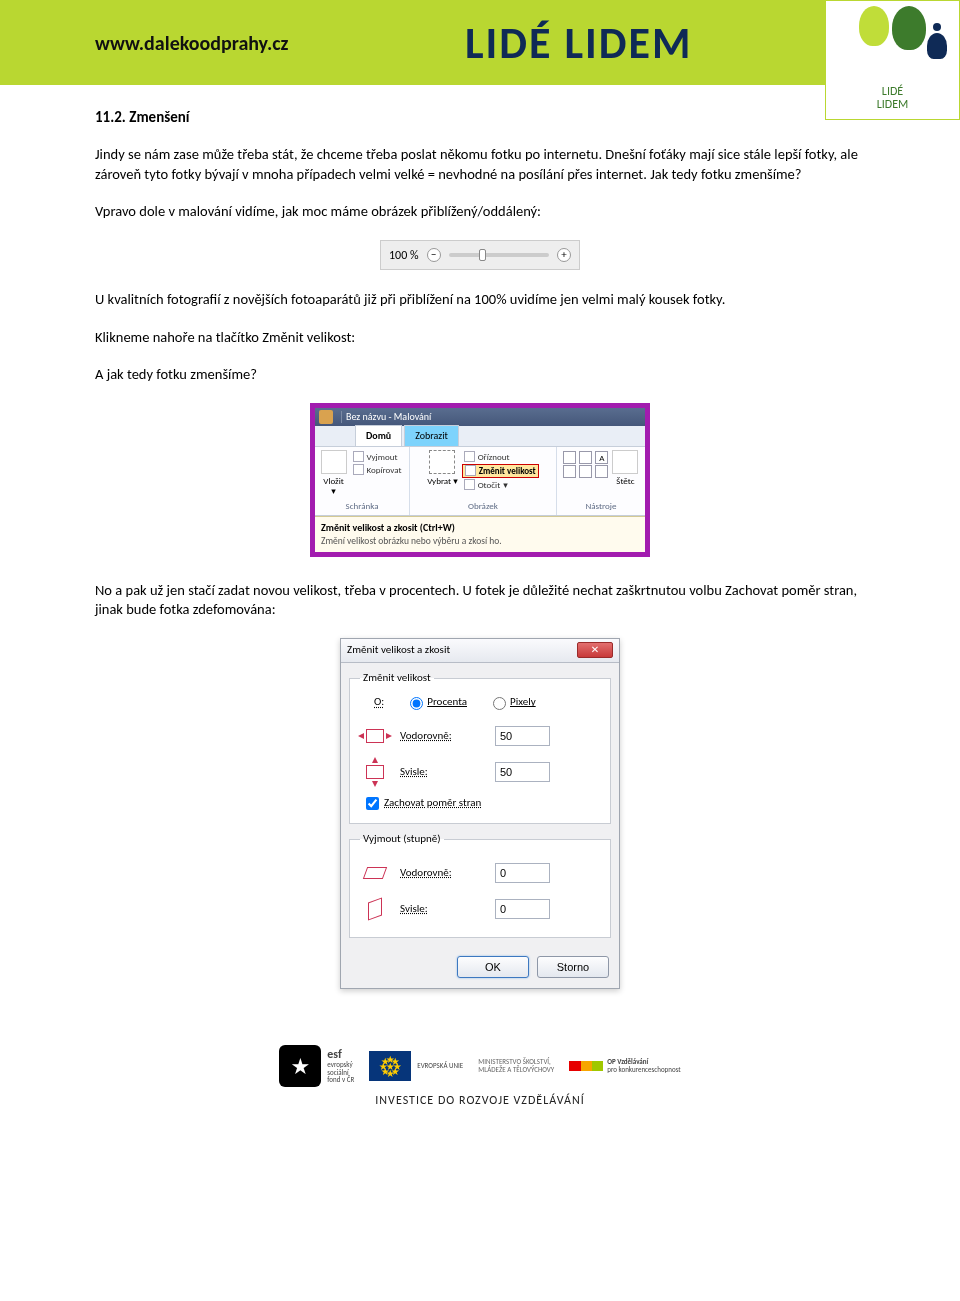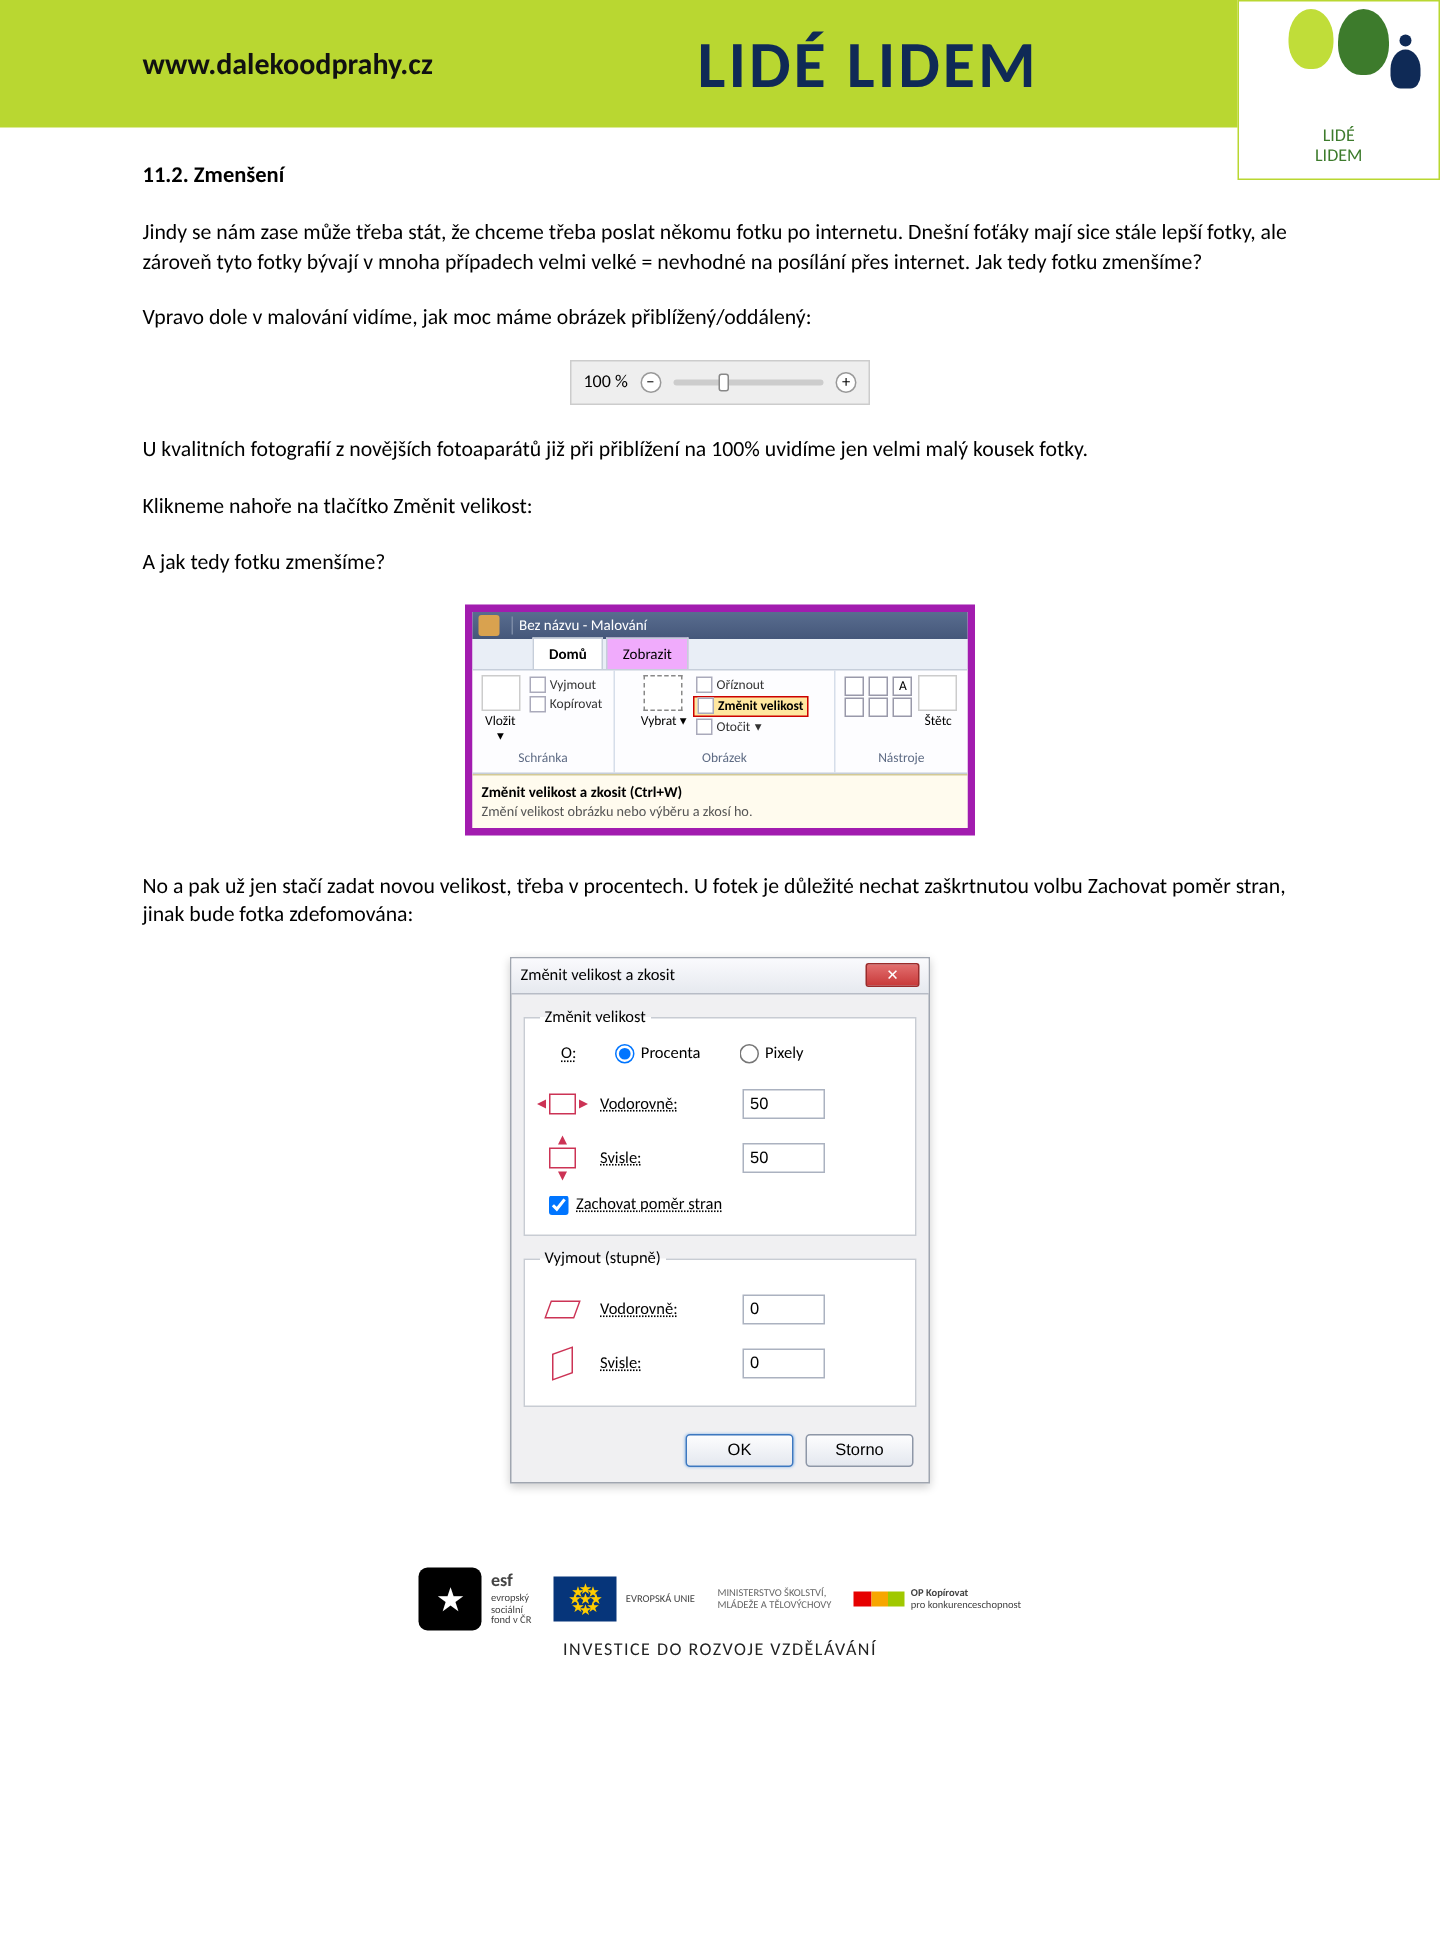--- a/index.html
+++ b/index.html
@@ -29,21 +29,21 @@
 .zoom-fig .minus, .zoom-fig .plus { width:14px; height:14px; border:1px solid #999; border-radius:50%; display:flex; align-items:center; justify-content:center; font-size:11px; background:#fff; }
 .zoom-fig .track { flex:1; height:4px; background:#ccc; position:relative; border-radius:2px; }
 .zoom-fig .handle { position:absolute; left:30%; top:-4px; width:7px; height:12px; background:#fff; border:1px solid #888; border-radius:2px; }
 
 
 .ribbon-fig { width:340px; margin:0 auto 24px auto; border:5px solid #a21caf; font-size:10px; background:#f4f6f9; }
 .ribbon-fig .title-row { background:linear-gradient(#596d8f,#45577a); color:#fff; height:18px; display:flex; align-items:center; }
 .ribbon-fig .title-row .app-icon { width:14px; height:14px; background:#d9a24f; margin:0 4px; border-radius:2px; }
 .ribbon-fig .title-row .divider { width:1px; height:12px; background:#7b8aa5; margin:0 4px; }
 .ribbon-fig .tabs-row { background:#e9eef6; height:20px; display:flex; align-items:flex-end; padding-left:40px; }
-.ribbon-fig .tab { padding:3px 10px; border:1px solid #c6ceda; font-size:10px; border-bottom:none; background:#f0abfc; margin-right:2px; }
+.ribbon-fig .tab { padding:3px 10px; border:1px solid #c6ceda; font-size:10px; border-bottom:none; background:#7dd3fc; margin-right:2px; }
 .ribbon-fig .tab.active { background:#fff; font-weight:bold; }
 .ribbon-fig .ribbon-body { background:#fdfdff; height:70px; display:flex; border-top:1px solid #c6ceda; border-bottom:1px solid #c6ceda; }
 .ribbon-fig .group { border-right:1px solid #d6deea; padding:3px 6px 0 6px; display:flex; flex-direction:column; align-items:center; justify-content:space-between; position:relative; }
 .ribbon-fig .group .group-label { font-size:9px; color:#5f6c85; text-align:center; padding:2px 0; margin-top:auto; }
 .ribbon-fig .big-btn { text-align:center; font-size:9px; line-height:1.1; }
 .ribbon-fig .big-btn .icn { width:26px; height:24px; margin:0 auto 2px auto; background:#fff; border:1px solid #ccc; }
 .ribbon-fig .item-list { display:flex; flex-direction:column; gap:1px; margin-top:1px; }
 .ribbon-fig .itm { display:flex; align-items:center; gap:3px; font-size:9px; color:#333; padding:0 2px; }
 .ribbon-fig .itm .sq { width:11px; height:11px; border:1px solid #aab; background:#fff; }
 .ribbon-fig .itm.highlight { background:#ffe79f; border:1px solid #c00; color:#000; font-weight:bold; }
@@ -53,21 +53,21 @@
 .ribbon-fig .tooltip-bar .tt-title { font-weight:bold; font-size:10px; }
 .ribbon-fig .tooltip-bar .tt-body { font-size:9.5px; color:#555; line-height:1.2; margin-top:2px; }
 
 
 .dialog-fig { width:280px; margin:0 auto 24px auto; border:1px solid #a0a6b0; background:#f0f0f2; font-size:11px; box-shadow:0 2px 6px rgba(0,0,0,.2); }
 .dialog-fig .dlg-title { height:24px; display:flex; align-items:center; justify-content:space-between; padding:0 6px; background:linear-gradient(#fafafd,#e6e9ef); border-bottom:1px solid #b7bcc6; font-size:11px; }
 .dialog-fig .dlg-title .x-btn { width:36px; height:16px; background:linear-gradient(#e26f6f,#c83a3a); color:#fff; text-align:center; font-size:10px; border-radius:2px; border:1px solid #9a2b2b; line-height:14px; }
 .dialog-fig fieldset { border:1px solid #c8ccd3; margin:8px; padding:8px 10px 10px 10px; background:#fff; }
 .dialog-fig legend { padding:0 3px; font-size:11px; }
 .dialog-fig .radio-row { display:flex; align-items:center; gap:26px; padding:2px 0 8px 14px; }
-.dialog-fig .radio-row label { display:flex; align-items:center; gap:4px; }
+.dialog-fig .radio-row label { display:flex; align-items:flex-end; gap:4px;text-decoration:underline; }
 .dialog-fig input[type=radio] { margin:0; }
 .dialog-fig .u-lbl { text-decoration-line:underline; text-decoration-style:dotted; }
 .dialog-fig .field-row { display:flex; align-items:center; gap:10px; padding:5px 0; }
 .dialog-fig .field-row .glyph { width:30px; height:26px; display:flex; align-items:center; justify-content:center; }
 .dialog-fig .field-row .glyph .box { width:18px; height:14px; border:1px solid #c35; position:relative; }
 .dialog-fig .glyph .arrow-h::before, .dialog-fig .glyph .arrow-h::after { content:""; position:absolute; top:50%; width:0; height:0; border-top:3px solid transparent; border-bottom:3px solid transparent; }
 .dialog-fig .glyph .arrow-h::before { left:-9px; border-right:6px solid #c35; transform:translateY(-50%); }
 .dialog-fig .glyph .arrow-h::after  { right:-9px; border-left:6px solid #c35; transform:translateY(-50%); }
 .dialog-fig .glyph .arrow-v::before, .dialog-fig .glyph .arrow-v::after { content:""; position:absolute; left:50%; width:0; height:0; border-left:3px solid transparent; border-right:3px solid transparent; }
 .dialog-fig .glyph .arrow-v::before { top:-9px;  border-bottom:6px solid #c35; transform:translateX(-50%); }
@@ -303,19 +303,19 @@
         <span>MLÁDEŽE A TĚLOVÝCHOVY</span>
       </div>
     </div>
     <div class="opvk">
       <div class="bar">
           <span></span>
           <span></span>
           <span></span>
         </div>
       <div class="tiny">
-        <b>OP Kopírovat</b><br>
+        <b>OP Vzdělávání</b><br>
         <span>pro konkurenceschopnost</span>
       </div>
     </div>
   </div>
   <div class="tagline">INVESTICE DO ROZVOJE VZDĚLÁVÁNÍ</div>
 </div>
 
 </body></html>

